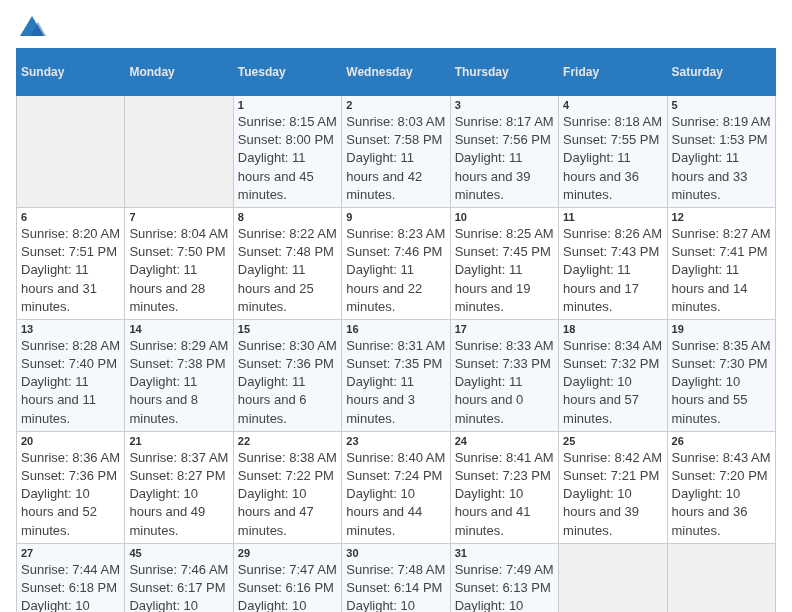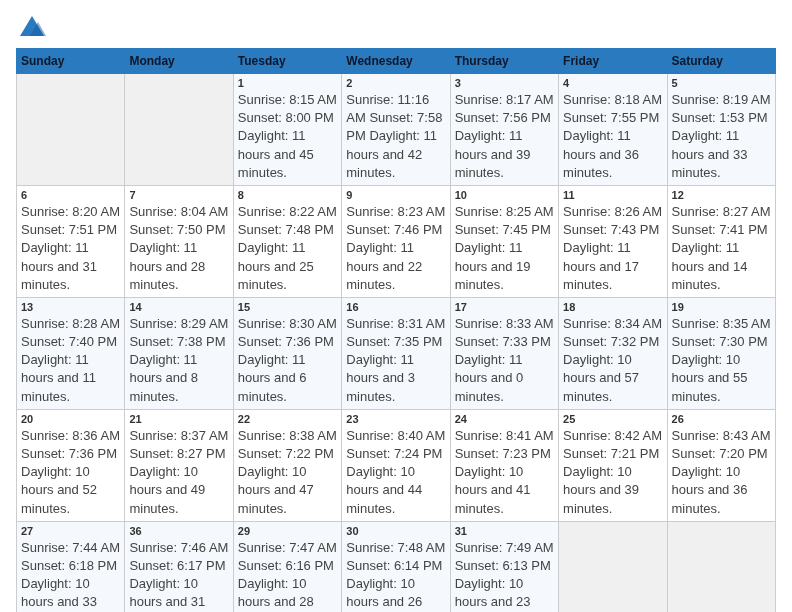--- a/index.html
+++ b/index.html
@@ -62,24 +62,24 @@
       color: #555;
       margin-top: 2px;
     }
     table {
       width: 100%;
       border-collapse: collapse;
       table-layout: fixed;
     }
     thead tr th {
       background: #2a7abf;
-      color: #0f172a;
+      color: #e5e5e5;
       font-size: 12px;
       font-weight: bold;
-      padding: 5px 4px;
+      padding: 16px 4px;
       text-align: left;
       border: 1px solid #2a7abf;
     }
     tbody tr td {
       border: 1px solid #ccc;
       vertical-align: top;
       padding: 3px 4px;
       font-size: 9.5px;
       color: #333;
       height: 80px;
@@ -145,21 +145,21 @@
           <td class="empty-cell"></td>
           <td class="empty-cell"></td>
           <td>
             <span class="day-num">1</span>
             <div class="day-detail">Sunrise: 8:15 AM
 Sunset: 8:00 PM
 Daylight: 11 hours and 45 minutes.</div>
           </td>
           <td>
             <span class="day-num">2</span>
-            <div class="day-detail">Sunrise: 11:16 AM
+            <div class="day-detail">Sunrise: 8:03 AM
 Sunset: 7:58 PM
 Daylight: 11 hours and 42 minutes.</div>
           </td>
           <td>
             <span class="day-num">3</span>
             <div class="day-detail">Sunrise: 8:17 AM
 Sunset: 7:56 PM
 Daylight: 11 hours and 39 minutes.</div>
           </td>
           <td>
@@ -308,21 +308,21 @@
           </td>
         </tr>
         <tr>
           <td>
             <span class="day-num">27</span>
             <div class="day-detail">Sunrise: 7:44 AM
 Sunset: 6:18 PM
 Daylight: 10 hours and 33 minutes.</div>
           </td>
           <td>
-            <span class="day-num">36</span>
+            <span class="day-num">45</span>
             <div class="day-detail">Sunrise: 7:46 AM
 Sunset: 6:17 PM
 Daylight: 10 hours and 31 minutes.</div>
           </td>
           <td>
             <span class="day-num">29</span>
             <div class="day-detail">Sunrise: 7:47 AM
 Sunset: 6:16 PM
 Daylight: 10 hours and 28 minutes.</div>
           </td>

